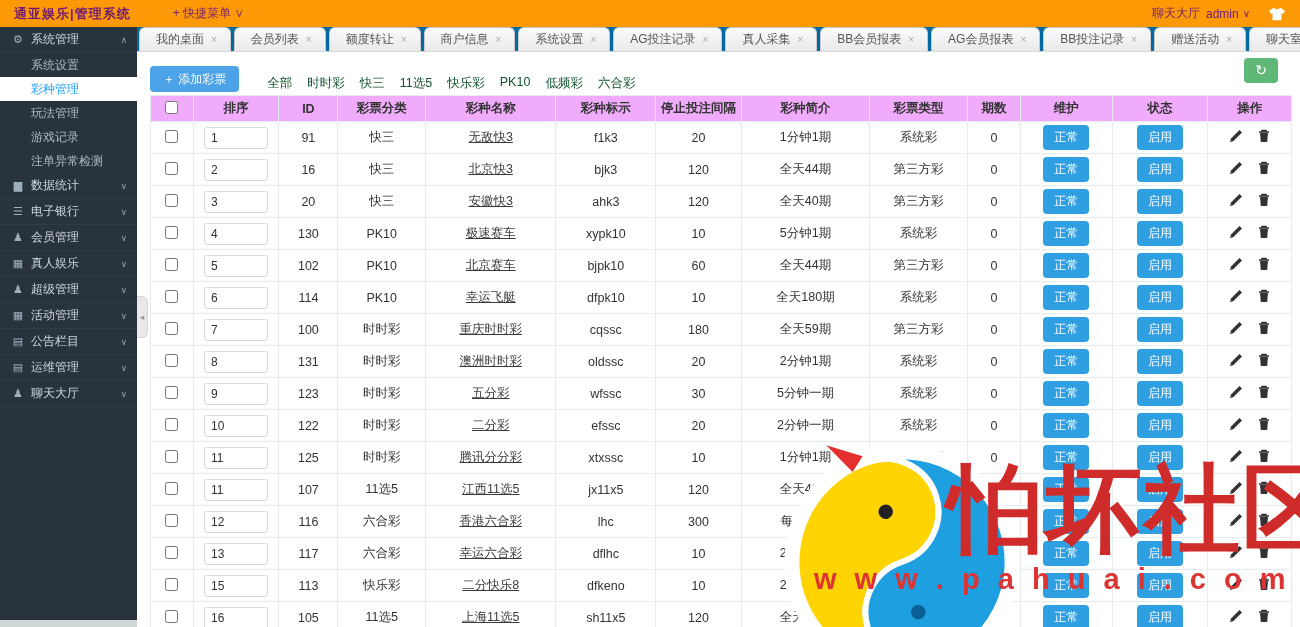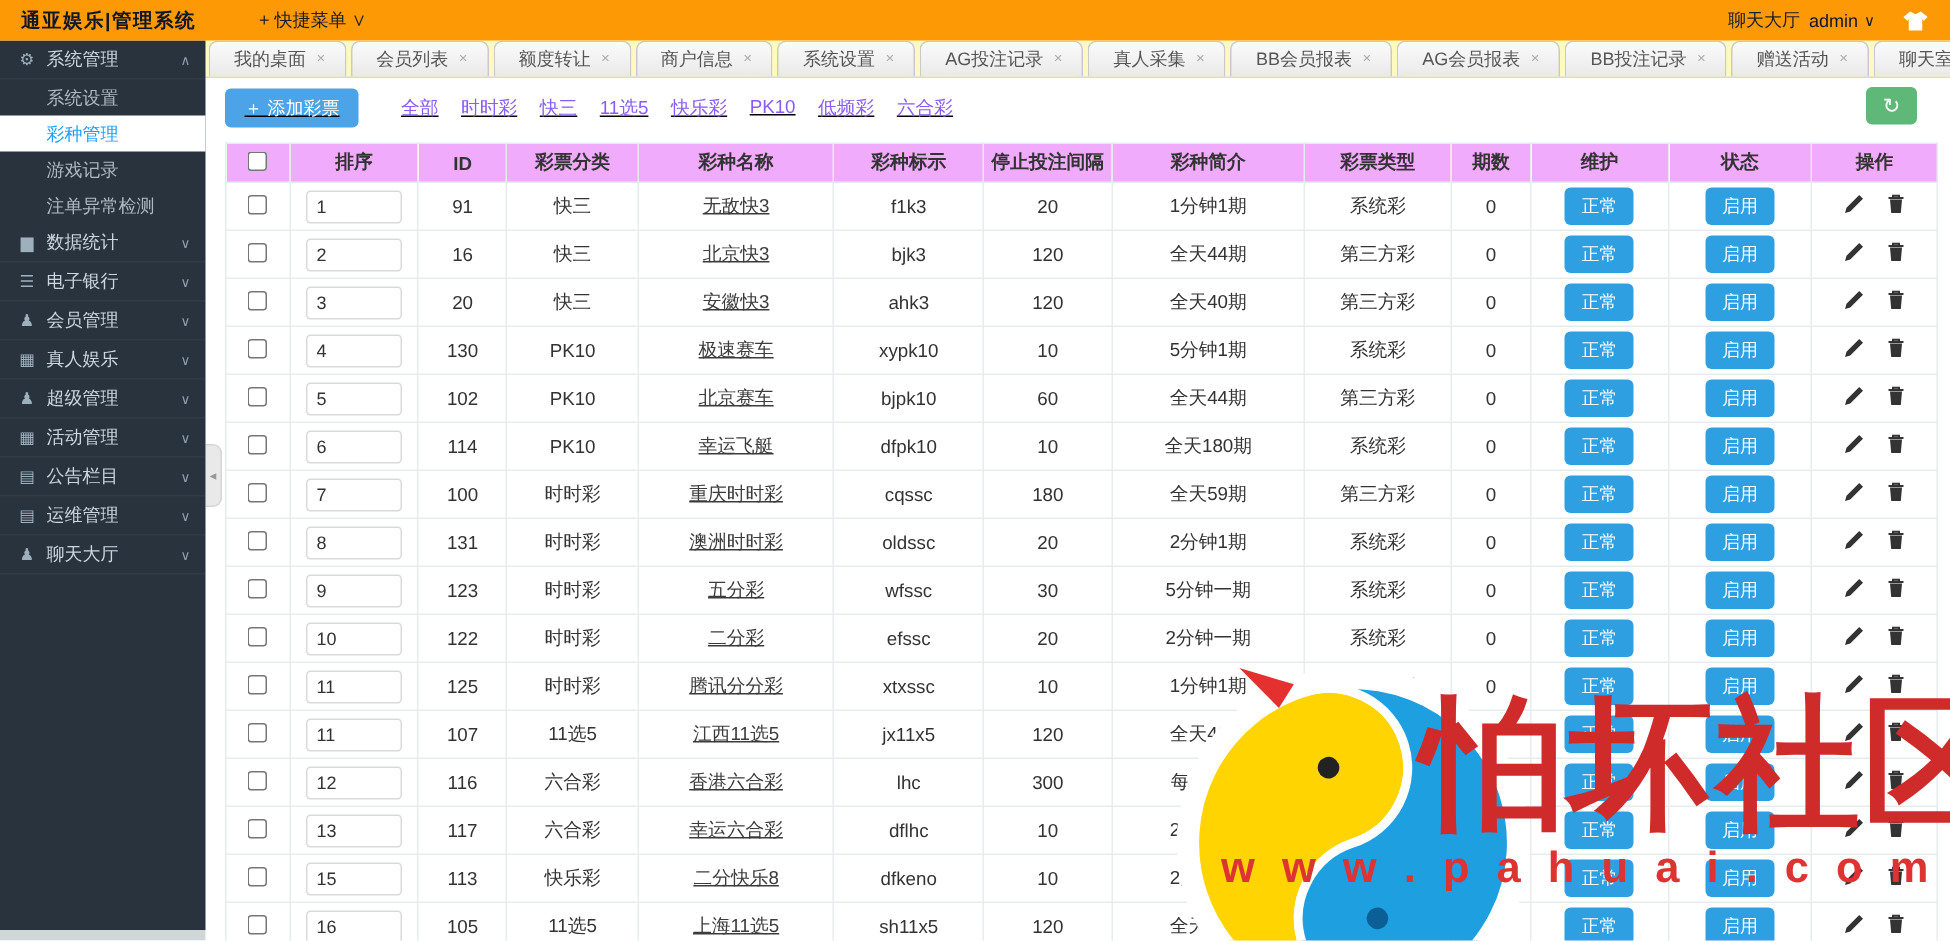--- a/index.html
+++ b/index.html
@@ -1,32 +1,32 @@
 <!DOCTYPE html>
 <html><head>
 <meta charset="utf-8">
 <style>
   * { box-sizing: border-box; margin: 0; padding: 0; }
   html,body { width:1300px; height:627px; overflow:hidden;
     font-family:"Liberation Sans", sans-serif; background:#fff; position:relative; }
 
   
   .topbar { position:absolute; left:0; top:0; width:1300px; height:27px;
-    background:#fc9904; color:#0f172a; display:flex; align-items:center; z-index:30; }
+    background:#fc9904; color:#701a75; display:flex; align-items:center; z-index:30; }
   .topbar .brand { font-size:13px; font-weight:bold; padding:0 14px; letter-spacing:1px; }
   .topbar .quick { font-size:12px; margin-left:28px; cursor:pointer; opacity:.95; }
   .topbar .spacer { flex:1; }
   .topbar .role { font-size:12px; margin-right:6px; opacity:.95; }
   .topbar .user { font-size:12px; margin-right:4px; }
   .topbar .caret { font-size:10px; margin-right:18px; }
   .topbar .shirt { width:18px; height:16px; margin-right:14px; cursor:pointer; }
 
   
   .tabstrip { position:absolute; left:137px; top:27px; width:1163px; height:25px;
-    background:#fef9c3; border-bottom:1px solid #d8d8d8; display:flex; align-items:flex-end;
+    background:#0369a1; border-bottom:1px solid #d8d8d8; display:flex; align-items:flex-end;
     padding-left:2px; z-index:20; }
   .tab { height:24px; display:flex; align-items:center; padding:0 13px 0 16px;
     border:1px solid #c9c9c9; border-bottom:none; border-radius:6px 6px 0 0;
     background:linear-gradient(#fbfbfb,#e9e9e9); margin-right:3px; cursor:pointer;
     white-space:nowrap; }
   .tab .t-label { font-size:12px; color:#555; }
   .tab .t-close { font-size:10px; color:#aaa; margin-left:7px; }
 
   
   .sidebar { position:absolute; left:0; top:27px; width:137px; height:593px;
@@ -41,25 +41,25 @@
   .side-child.active { background:#fff; color:#1e9fff; }
   .collapse-handle { position:absolute; left:137px; top:296px; width:11px; height:42px;
     background:#e9e9e9; border:1px solid #d5d5d5; border-left:none; border-radius:0 6px 6px 0;
     display:flex; align-items:center; justify-content:center; color:#999; font-size:9px;
     cursor:pointer; z-index:24; }
   .status-strip { position:absolute; left:0; top:620px; width:137px; height:7px;
     background:#cfd8d6; z-index:26; }
 
   
   .content { position:absolute; left:137px; top:52px; width:1163px; height:575px; background:#fff; }
-  .toolbar { height:40px; display:flex; align-items:center; padding-left:13px; position:relative;text-decoration:underline; }
+  .toolbar { height:40px; display:flex; align-items:flex-end; padding-left:13px; position:relative; }
   .btn-add { background:#4da3e8; color:#fff; border:none; border-radius:4px;
     height:26px; padding:0 13px; font-size:12px; cursor:pointer; }
   .filters { display:flex; margin-left:28px; }
-  .filter { font-size:12.5px; color:#8b5cf6; margin-right:15px; cursor:pointer; }
+  .filter { font-size:12.5px; color:#14532d; margin-right:15px; cursor:pointer; }
   .btn-refresh { position:absolute; right:22px; top:6px; width:34px; height:25px;
     background:#5fb878; color:#fff; border:none; border-radius:4px; font-size:14px;
     line-height:23px; cursor:pointer; }
 
   
   .tablewrap { margin:3px 8px 0 13px; }
   table { width:100%; border-collapse:collapse; table-layout:fixed; }
   th, td { border:1px solid #e7ebef; height:26px; text-align:center;
     font-size:12.5px; color:#333; overflow:hidden; white-space:nowrap; }
   td { height:32px; }
@@ -148,20 +148,21 @@
 </div>
 
 <div class="sidebar">
     <div class="side-sec-h">
       <span class="s-icon">⚙</span>
       <span class="s-label">系统管理</span>
       <span class="s-chev">∧</span>
     </div>
     <div class="side-child">系统设置</div>
     <div class="side-child active">彩种管理</div>
+    <div class="side-child">玩法管理</div>
     <div class="side-child">游戏记录</div>
     <div class="side-child">注单异常检测</div>
     <div class="side-sec-h">
       <span class="s-icon">▆</span>
       <span class="s-label">数据统计</span>
       <span class="s-chev">∨</span>
     </div>
     <div class="side-sec-h">
       <span class="s-icon">☰</span>
       <span class="s-label">电子银行</span>

